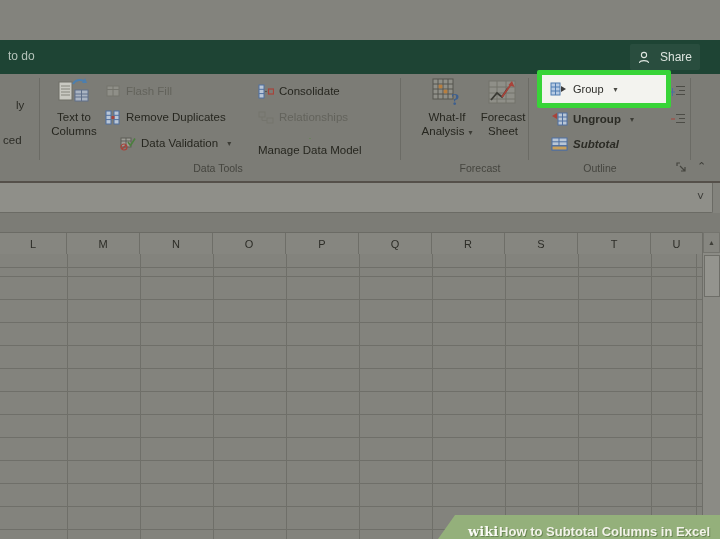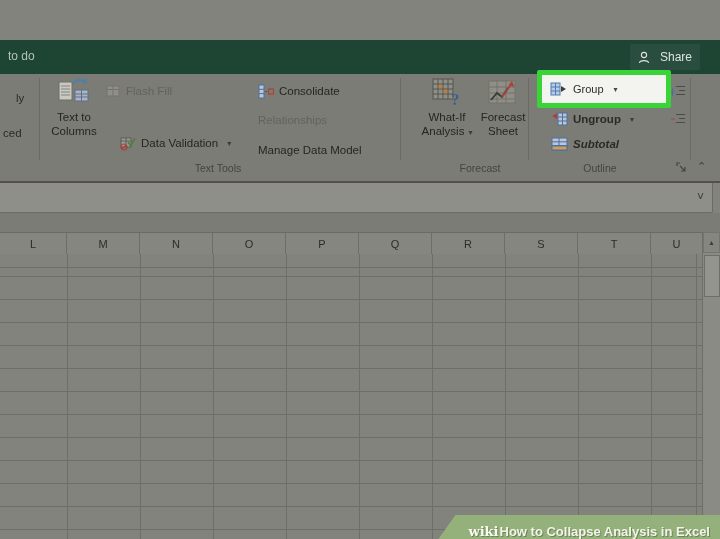--- a/index.html
+++ b/index.html
@@ -20,21 +20,21 @@
   
   .tabrow{position:absolute;left:0;top:40px;width:720px;height:34px;background:#1e4434;}
   .tellme{position:absolute;left:8px;top:9px;font-size:12px;color:#b5c3ba;}
   .share{position:absolute;left:630px;top:4px;height:26px;display:flex;align-items:center;gap:10px;
          padding:0 8px;background:rgba(255,255,255,0.05);border-radius:2px;color:#dce4de;font-size:12px;}
   
   .ribbon{position:absolute;left:0;top:74px;width:720px;height:107px;background:#7c7c76;border-bottom:2px solid #55504a;}
   .vsep{position:absolute;top:4px;height:82px;width:1px;background:#6b6b65;}
   .rtext{color:#26261f;font-size:11.5px;white-space:nowrap;}
   .rdis{color:#63635c;}
-  .partial{position:absolute;font-size:11.5px;color:#2c2c26;}
+  .partial{position:absolute;font-size:11.5px;color:#2c2c26;margin-top:7px;}
   .bigbtn{position:absolute;top:4px;display:flex;flex-direction:column;align-items:center;}
   .bigbtn .lbl{font-size:11.5px;color:#26261f;line-height:14px;text-align:center;margin-top:4px;}
   .smallbtn{position:absolute;display:flex;align-items:center;gap:5px;height:18px;}
   .caret{font-size:8px;color:#3c3c36;margin-left:4px;}
   .grouplabel{position:absolute;top:88px;font-size:10.5px;color:#45453f;width:140px;text-align:center;}
   .launcher{position:absolute;top:88px;left:676px;}
   .collapse{position:absolute;top:86px;left:697px;font-size:11px;color:#3d3d38;}
   .detailicon{position:absolute;left:671px;}
   
   .hlbox{position:absolute;left:537px;top:70px;width:116px;height:28px;background:#f3f3ef;
@@ -120,20 +120,32 @@
 
     <div class="smallbtn" style="left:106px;top:8px;">
       <svg width="15" height="14" viewBox="0 0 15 14">
         <rect x="1" y="2" width="12" height="10" fill="#8f8f88" stroke="#74746d"></rect>
         <line x1="1" y1="5.5" x2="13" y2="5.5" stroke="#74746d"></line>
         <line x1="7" y1="2" x2="7" y2="12" stroke="#74746d"></line>
       </svg>
       <span class="rtext rdis">Flash Fill</span>
     </div>
 
+    <div class="smallbtn" style="left:105px;top:34px;">
+      <svg width="16" height="15" viewBox="0 0 16 15">
+        <rect x="1" y="1" width="5" height="13" fill="#b9c6d6" stroke="#4f6f9f"></rect>
+        <line x1="1" y1="5.3" x2="6" y2="5.3" stroke="#4f6f9f"></line>
+        <line x1="1" y1="9.6" x2="6" y2="9.6" stroke="#4f6f9f"></line>
+        <rect x="9" y="1" width="5" height="13" fill="#b9c6d6" stroke="#4f6f9f"></rect>
+        <line x1="9" y1="5.3" x2="14" y2="5.3" stroke="#4f6f9f"></line>
+        <line x1="9" y1="9.6" x2="14" y2="9.6" stroke="#4f6f9f"></line>
+        <rect x="6.5" y="6" width="3" height="3" fill="#a8433a"></rect>
+      </svg>
+      <span class="rtext">Remove Duplicates</span>
+    </div>
 
     <div class="smallbtn" style="left:120px;top:60px;">
       <svg width="16" height="15" viewBox="0 0 16 15">
         <rect x="1" y="2" width="10" height="9" fill="#9c9c95" stroke="#5d5d56"></rect>
         <line x1="1" y1="5" x2="11" y2="5" stroke="#5d5d56"></line>
         <line x1="6" y1="2" x2="6" y2="11" stroke="#5d5d56"></line>
         <path d="M8 6 L10.5 9.5 L15 2.5" fill="none" stroke="#4c7f3f" stroke-width="1.6"></path>
         <circle cx="4" cy="11" r="3" fill="none" stroke="#a8433a" stroke-width="1.2"></circle>
         <line x1="2" y1="13" x2="6" y2="9" stroke="#a8433a" stroke-width="1.2"></line>
       </svg>
@@ -145,21 +157,21 @@
       <svg width="16" height="15" viewBox="0 0 16 15">
         <rect x="1" y="1" width="5" height="13" fill="#b9c6d6" stroke="#4f6f9f"></rect>
         <line x1="1" y1="5.3" x2="6" y2="5.3" stroke="#4f6f9f"></line>
         <line x1="1" y1="9.6" x2="6" y2="9.6" stroke="#4f6f9f"></line>
         <line x1="7" y1="7.5" x2="10" y2="7.5" stroke="#55554e" stroke-dasharray="2 1"></line>
         <rect x="10.5" y="5" width="5" height="5" fill="none" stroke="#a8433a" stroke-width="1.2"></rect>
       </svg>
       <span class="rtext">Consolidate</span>
     </div>
 
-    <div class="smallbtn" style="left:258px;top:34px;flex-direction:column;">
+    <div class="smallbtn" style="left:258px;top:34px;">
       <svg width="16" height="15" viewBox="0 0 16 15">
         <rect x="1" y="2" width="6" height="5" fill="none" stroke="#74746d"></rect>
         <rect x="9" y="8" width="6" height="5" fill="none" stroke="#74746d"></rect>
         <path d="M4 7 L4 10.5 L9 10.5" fill="none" stroke="#74746d"></path>
       </svg>
       <span class="rtext rdis">Relationships</span>
     </div>
 
     <div class="smallbtn" style="left:258px;top:64px;flex-direction:column;">
       <svg width="16" height="15" viewBox="0 0 16 15">
@@ -247,21 +259,21 @@
       <svg width="15" height="14" viewBox="0 0 15 14">
         <line x1="5" y1="2.5" x2="14" y2="2.5" stroke="#4c4c46"></line>
         <line x1="8" y1="6.5" x2="14" y2="6.5" stroke="#4c4c46"></line>
         <line x1="5" y1="10.5" x2="14" y2="10.5" stroke="#4c4c46"></line>
         <line x1="0" y1="7" x2="4" y2="7" stroke="#a8433a"></line>
       </svg>
     </div>
 
     <div class="vsep" style="left:690px;"></div>
 
-    <span class="grouplabel" style="left:148px;">Text Tools</span>
+    <span class="grouplabel" style="left:148px;">Data Tools</span>
     <span class="grouplabel" style="left:410px;">Forecast</span>
     <span class="grouplabel" style="left:530px;">Outline</span>
 
     <span class="launcher">
       <svg width="11" height="11" viewBox="0 0 11 11">
         <path d="M1 4 L1 1 L4 1" fill="none" stroke="#45453f" stroke-width="1.2"></path>
         <path d="M4 4 L9 9 M9 5 L9 9 L5 9" fill="none" stroke="#45453f" stroke-width="1.2"></path>
       </svg>
     </span>
     <span class="collapse">⌃</span>
@@ -301,16 +313,16 @@
 
   <div class="vscroll">
     <div class="scrollup">
       <span>▲</span>
     </div>
     <div class="scrollthumb"></div>
   </div>
 
   <div class="caption">
     <span class="wiki">wiki</span>
-    <span class="cap">How to Collapse Analysis in Excel</span>
+    <span class="cap">How to Subtotal Columns in Excel</span>
   </div>
 
 </div>
 
 </body></html>

